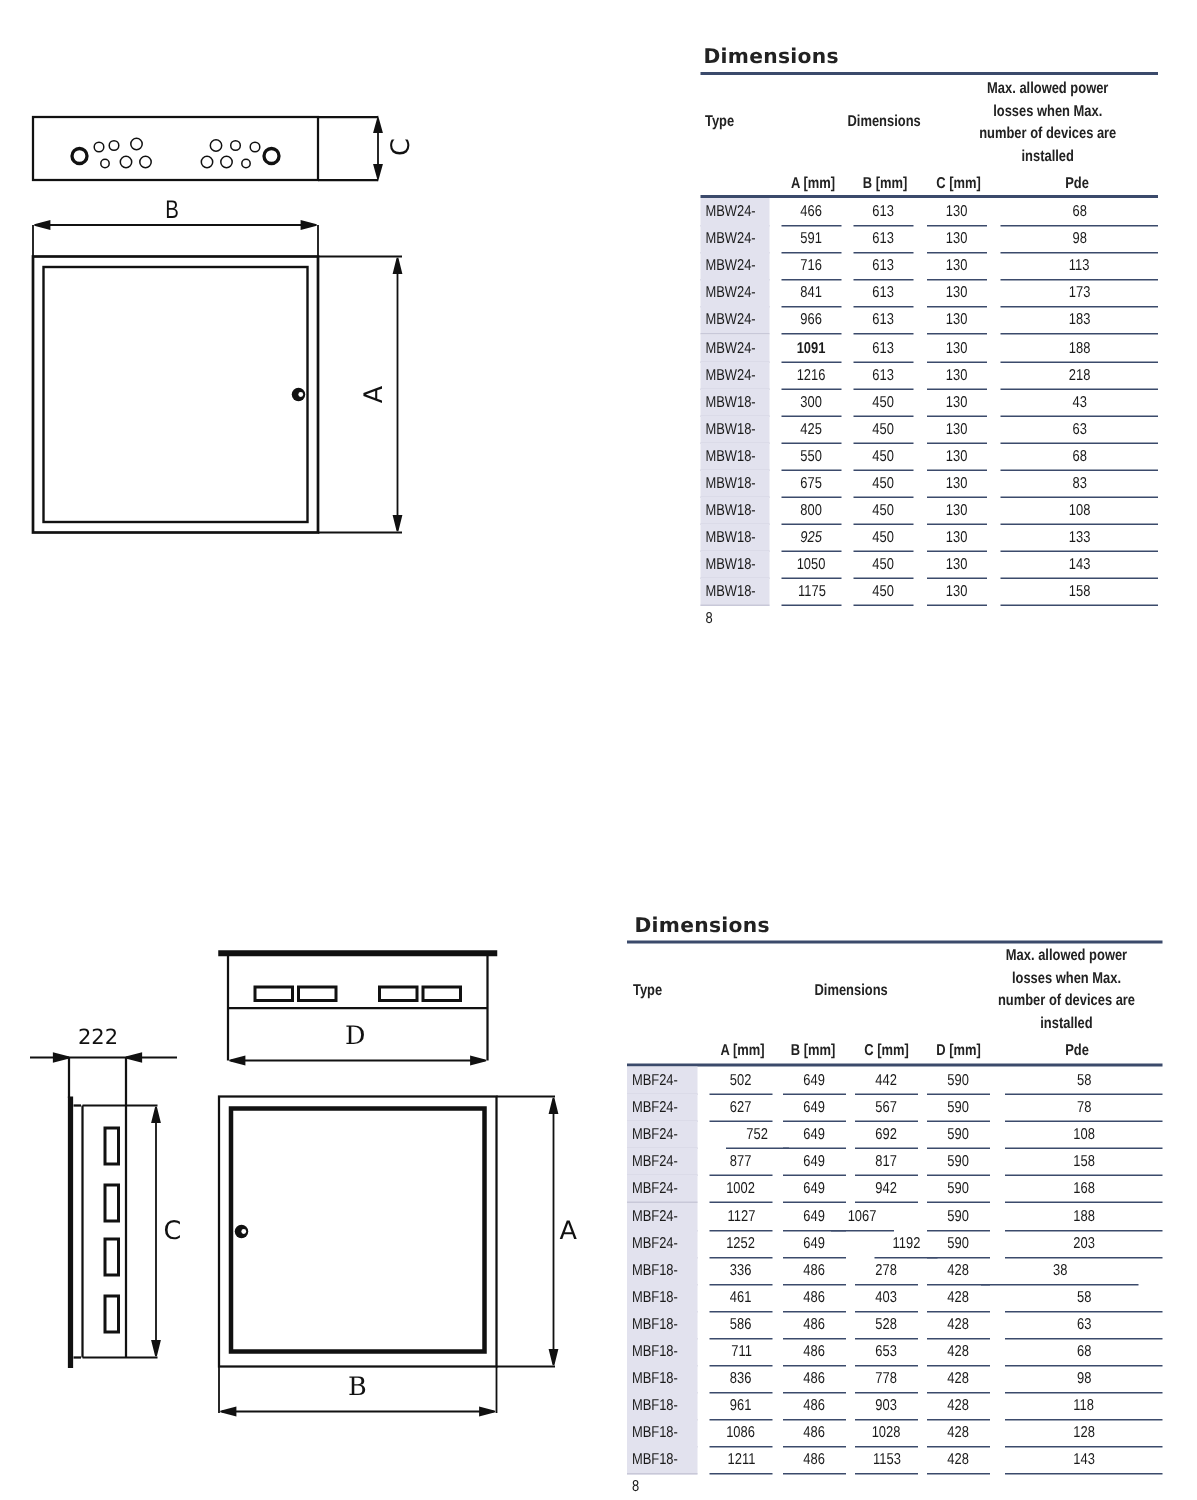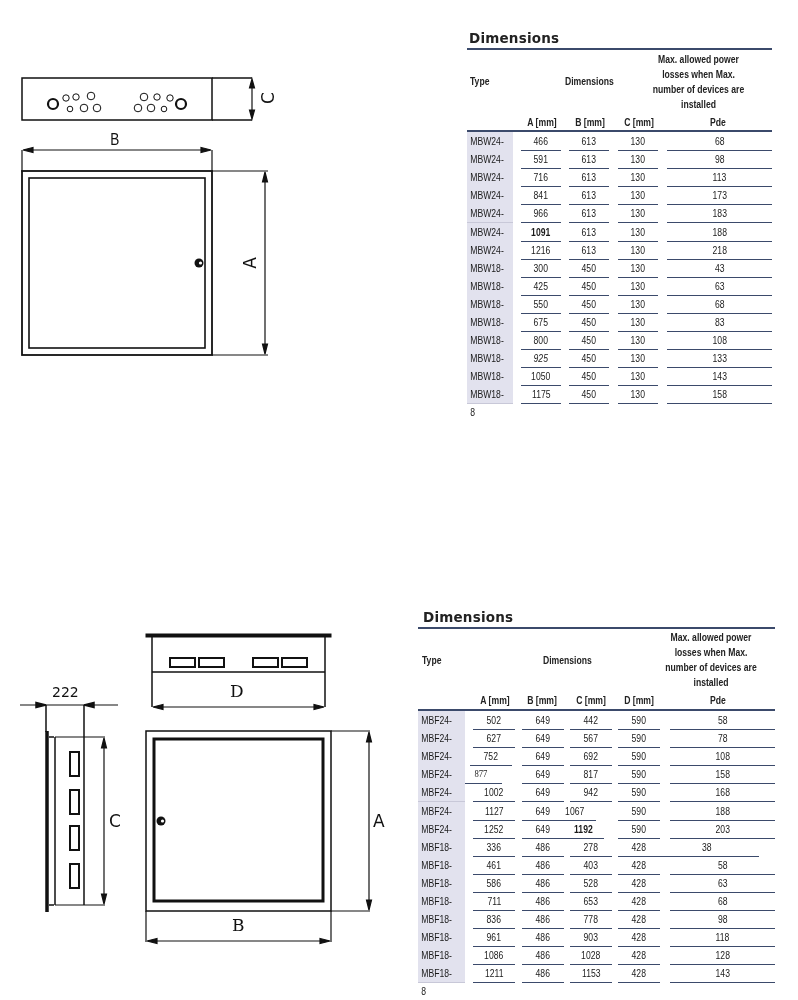--- a/index.html
+++ b/index.html
@@ -308,29 +308,29 @@
       <div class="row" style="top: 18.1px; width: 100%;">
         <div class="cell type" style="left: 0px; width: 47px;"><span>MBF24-3</span></div>
         <div class="cell val" style="left: 55px; width: 42px;"><span>627</span></div>
         <div class="cell val" style="left: 104px; width: 42px;"><span>649</span></div>
         <div class="cell val" style="left: 152px; width: 42px;"><span>567</span></div>
         <div class="cell val" style="left: 200px; width: 42px;"><span>590</span></div>
         <div class="cell val" style="left: 252px; width: 105px;"><span>78</span></div>
       </div>
       <div class="row" style="top: 36.2px; width: 100%;">
         <div class="cell type" style="left: 0px; width: 47px;"><span>MBF24-4</span></div>
-        <div class="cell val" style="left: 52px; width: 42px;"><span>752</span></div>
+        <div class="cell val" style="left: 66px; width: 42px;"><span>752</span></div>
         <div class="cell val" style="left: 104px; width: 42px;"><span>649</span></div>
         <div class="cell val" style="left: 152px; width: 42px;"><span>692</span></div>
         <div class="cell val" style="left: 200px; width: 42px;"><span>590</span></div>
         <div class="cell val" style="left: 252px; width: 105px;"><span>108</span></div>
       </div>
       <div class="row" style="top: 54.3px; width: 100%;">
         <div class="cell type" style="left: 0px; width: 47px;"><span>MBF24-5</span></div>
-        <div class="cell val" style="left: 42px; width: 42px; font-family: Liberation Serif, serif;"><span>877</span></div>
+        <div class="cell val" style="left: 55px; width: 42px;"><span>877</span></div>
         <div class="cell val" style="left: 104px; width: 42px;"><span>649</span></div>
         <div class="cell val" style="left: 152px; width: 42px;"><span>817</span></div>
         <div class="cell val" style="left: 200px; width: 42px;"><span>590</span></div>
         <div class="cell val" style="left: 252px; width: 105px;"><span>158</span></div>
       </div>
       <div class="row" style="top: 72.4px; width: 100%;">
         <div class="cell type" style="left: 0px; width: 47px;"><span>MBF24-6</span></div>
         <div class="cell val" style="left: 55px; width: 42px;"><span>1002</span></div>
         <div class="cell val" style="left: 104px; width: 42px;"><span>649</span></div>
         <div class="cell val" style="left: 152px; width: 42px;"><span>942</span></div>
@@ -342,21 +342,21 @@
         <div class="cell val" style="left: 55px; width: 42px;"><span>1127</span></div>
         <div class="cell val" style="left: 104px; width: 42px;"><span>649</span></div>
         <div class="cell val" style="left: 136px; width: 42px;"><span>1067</span></div>
         <div class="cell val" style="left: 200px; width: 42px;"><span>590</span></div>
         <div class="cell val" style="left: 252px; width: 105px;"><span>188</span></div>
       </div>
       <div class="row" style="top: 108.6px; width: 100%;">
         <div class="cell type" style="left: 0px; width: 47px;"><span>MBF24-8</span></div>
         <div class="cell val" style="left: 55px; width: 42px;"><span>1252</span></div>
         <div class="cell val" style="left: 104px; width: 42px;"><span>649</span></div>
-        <div class="cell val" style="left: 144px; width: 42px; font-weight: bold;"><span>1192</span></div>
+        <div class="cell val" style="left: 165px; width: 42px;"><span>1192</span></div>
         <div class="cell val" style="left: 200px; width: 42px;"><span>590</span></div>
         <div class="cell val" style="left: 252px; width: 105px;"><span>203</span></div>
       </div>
       <div class="row" style="top: 126.7px; width: 100%;">
         <div class="cell type" style="left: 0px; width: 47px;"><span>MBF18-1</span></div>
         <div class="cell val" style="left: 55px; width: 42px;"><span>336</span></div>
         <div class="cell val" style="left: 104px; width: 42px;"><span>486</span></div>
         <div class="cell val" style="left: 152px; width: 42px;"><span>278</span></div>
         <div class="cell val" style="left: 200px; width: 42px;"><span>428</span></div>
         <div class="cell val" style="left: 236px; width: 105px;"><span>38</span></div>

